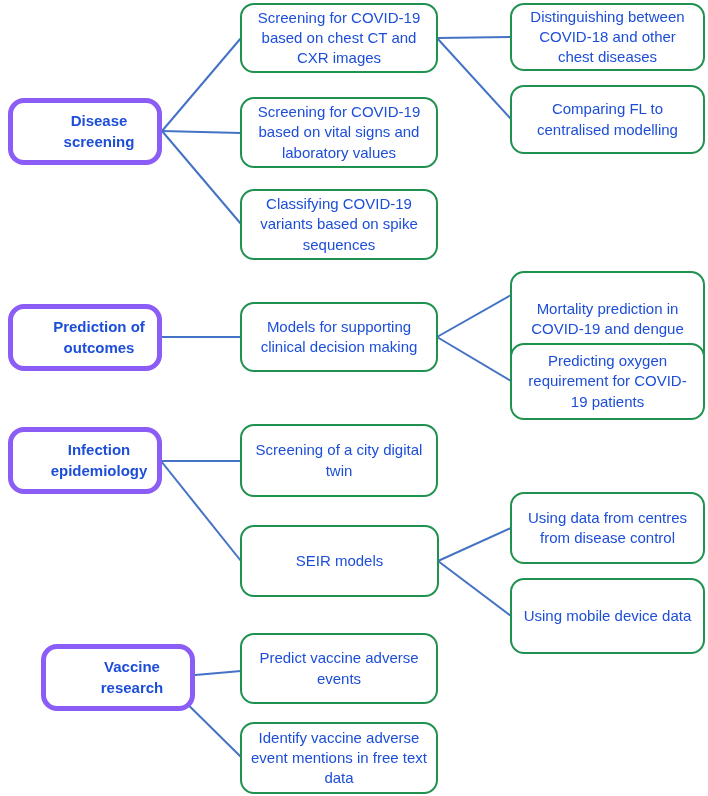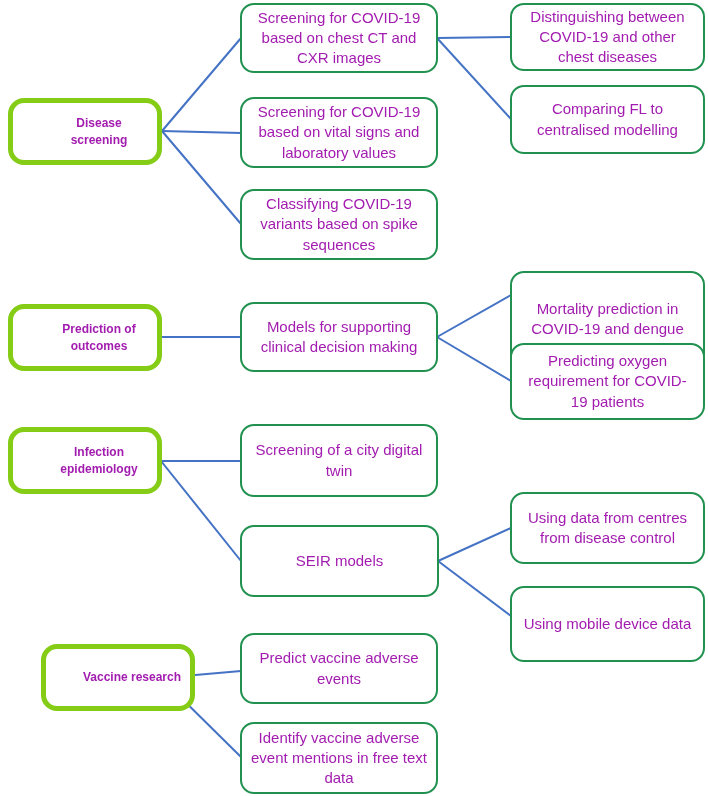--- a/index.html
+++ b/index.html
@@ -24,35 +24,35 @@
     pointer-events: none;
   }
   .node {
     position: absolute;
     box-sizing: border-box;
     display: flex;
     align-items: center;
     justify-content: center;
     text-align: center;
     background: #ffffff;
-    color: #a21caf;
+    color: #1d4ed8;
     font-size: 15px;
     line-height: 1.35;
     padding: 4px 8px;
   }
   .node .lbl { display: block; }
   .topic {
     border: 2.5px solid #219150;
     border-radius: 14px;
   }
   .category {
-    border: 5px solid #84cc16;
+    border: 5px solid #8b5cf6;
     border-radius: 16px;
     font-weight: bold;
-    font-size: 12px;
+    font-size: 15px;
     padding-left: 36px;
   }
 </style>
 </head>
 <body>
 
 <div class="canvas">
 
   <svg class="edges" viewBox="0 0 708 796" xmlns="http://www.w3.org/2000/svg">
 
@@ -110,31 +110,31 @@
     <span class="lbl">SEIR models</span>
   </div>
   <div class="node topic" style="left:240px; top:633px; width:198px; height:71px;">
     <span class="lbl">Predict vaccine adverse events</span>
   </div>
   <div class="node topic" style="left:240px; top:722px; width:198px; height:72px;">
     <span class="lbl">Identify vaccine adverse event mentions in free text data</span>
   </div>
 
   <div class="node topic" style="left:510px; top:3px; width:195px; height:68px;">
-    <span class="lbl">Distinguishing between COVID-19 and other chest diseases</span>
+    <span class="lbl">Distinguishing between COVID-18 and other chest diseases</span>
   </div>
   <div class="node topic" style="left:510px; top:85px; width:195px; height:69px;">
     <span class="lbl">Comparing FL to centralised modelling</span>
   </div>
   <div class="node topic" style="left:510px; top:271px; width:195px; height:96px;">
     <span class="lbl">Mortality prediction in COVID-19 and dengue</span>
   </div>
   <div class="node topic" style="left:510px; top:343px; width:195px; height:77px;">
     <span class="lbl">Predicting oxygen requirement for COVID-19 patients</span>
   </div>
   <div class="node topic" style="left:510px; top:492px; width:195px; height:72px;">
     <span class="lbl">Using data from centres from disease control</span>
   </div>
-  <div class="node topic" style="left:510px; top:578px; width:195px; height:76px;margin-top:8px;">
+  <div class="node topic" style="left:510px; top:578px; width:195px; height:76px;">
     <span class="lbl">Using mobile device data</span>
   </div>
 
 </div>
 
 </body></html>

